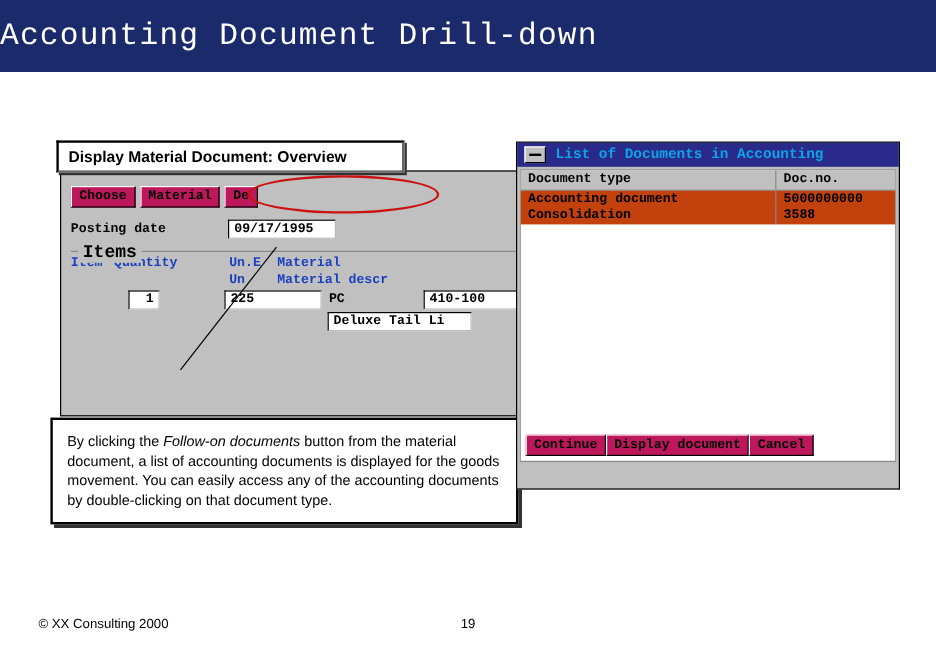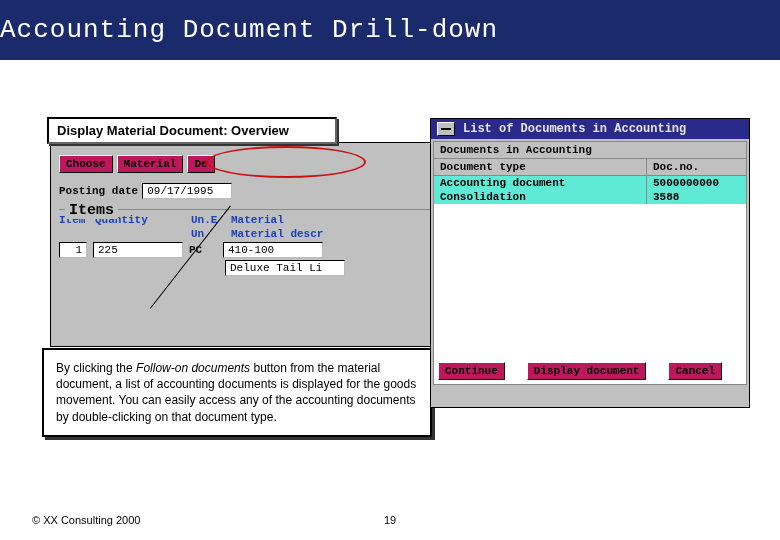--- a/index.html
+++ b/index.html
@@ -68,23 +68,24 @@
     color: #1a3fbf;
   }
   .input-box {
     display: inline-block;
     background: #fff;
     border: 1px solid #000;
     border-bottom-color: #bbb;
     border-right-color: #bbb;
     font-family: "Courier New", monospace;
     font-size: 11px;
-    font-weight: normal;
+    font-weight: bold;
     padding: 1px 4px;
     min-height: 14px;
+    margin-left: 48px;
   }
   
   #sapwin {
     top: 82px;
     left: 50px;
     width: 400px;
     height: 205px;
   }
   #sap-title-box {
     top: -26px;
@@ -146,21 +147,21 @@
   
   #listwin {
     top: 58px;
     left: 430px;
     width: 320px;
     height: 290px;
     z-index: 2;
   }
   .list-titlebar {
     background: #2a2a8a;
-    color: #e5e5e5;
+    color: #0ea5e9;
     font-family: "Courier New", monospace;
     font-size: 12px;
     font-weight: bold;
     padding: 3px 6px;
     display: flex;
     align-items: center;
     gap: 8px;
   }
   .sysmenu-box {
     width: 18px; height: 14px;
@@ -202,29 +203,29 @@
     font-size: 11px;
     font-weight: bold;
   }
   .col-header > div { padding: 2px 6px; }
   .col-type { flex: 1; }
   .col-docno { width: 100px; border-left: 1px solid #888; }
   .list-rows {
     font-family: "Courier New", monospace;
     font-size: 11px;
     font-weight: bold;
-    background: #5eead4;
+    background: #c2410c;
   }
   .list-row { display: flex; }
   .list-row > div { padding: 1px 6px; }
   .list-footer {
     position: absolute;
     bottom: 4px; left: 4px; right: 4px;
     display: flex;
-    gap: 22px;
+    gap: 0;
   }
   
   .explain-box {
     position: absolute;
     top: 288px;
     left: 42px;
     width: 390px;
     background: #fff;
     border: 2px solid #000;
     box-shadow: 3px 3px 0 #333;
@@ -312,21 +313,20 @@
   <div class="highlight"></div>
 
   <div class="connector" style="left:150px; top:248px; width:130px; transform:rotate(-52deg);"></div>
 
   <div id="listwin" class="win">
     <div class="list-titlebar">
       <span class="sysmenu-box"></span>
       <span>List of Documents in Accounting</span>
     </div>
     <div class="list-body">
-      <div class="section-header">Documents in Accounting</div>
       <div class="col-header">
         <div class="col-type">Document type</div>
         <div class="col-docno">Doc.no.</div>
       </div>
       <div class="list-rows">
         <div class="list-row">
           <div class="col-type">Accounting document</div>
           <div class="col-docno">5000000000</div>
         </div>
         <div class="list-row">

